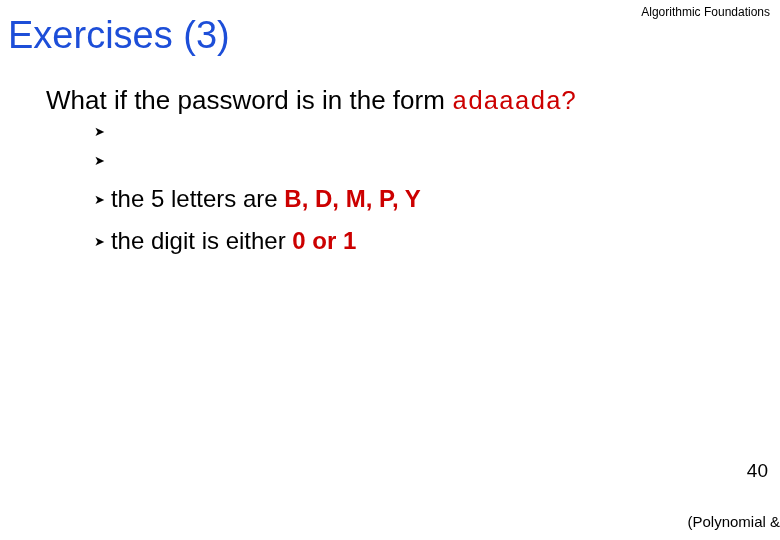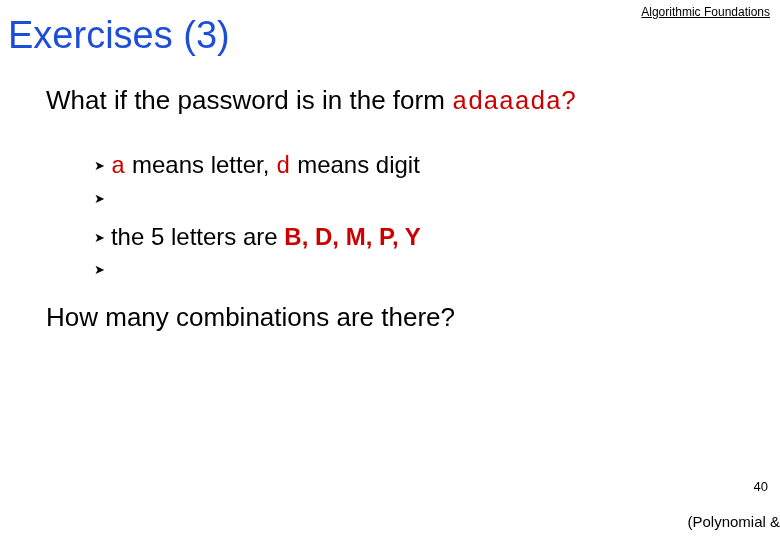--- a/index.html
+++ b/index.html
@@ -13,36 +13,35 @@
   }
   .header-right {
     position: absolute;
     top: 6px;
     right: 10px;
     text-align: right;
     font-size: 12px;
     line-height: 1.1;
     color: #000;
     font-family: "Comic Sans MS", cursive, sans-serif;
-    text-decoration: underline;
   }
   .title {
     font-family: Liberation Sans, sans-serif;
     font-size: 38px;
     color: #1d4ed8;
     margin: 14px 0 0 8px;
     font-weight: normal;
   }
   .content {
     margin: 28px 0 0 46px;
     color: #000;
   }
   .q1 {
     font-size: 26px;
-    margin-bottom: 34px;
+    margin-bottom: 10px;
   }
   .mono { font-family: "Courier New", monospace; color: #cc0000; }
   .red { color: #cc0000; }
   .bullets {
     margin-left: 48px;
     margin-bottom: 22px;
   }
   .bullet-row {
     display: flex;
     align-items: baseline;
@@ -57,22 +56,22 @@
     top: -3px;
   }
   .bold { font-weight: bold; }
   .q2 {
     font-size: 26px;
     margin-top: 6px;
   }
   .pagenum {
     position: absolute;
     right: 12px;
-    bottom: 46px;
-    font-size: 13px;
+    bottom: 58px;
+    font-size: 19px;
     font-family: "Comic Sans MS", cursive, sans-serif;
   }
   .footer {
     position: absolute;
     right: 0;
     bottom: 10px;
     font-size: 15px;
     font-family: "Comic Sans MS", cursive, sans-serif;
   }
 </style>
@@ -86,31 +85,30 @@
 <h1 class="title">Exercises (3)</h1>
 
 <div class="content">
   <div class="q1">
     <span>What if the password is in the form </span><span class="mono">adaaada</span><span class="red">?</span>
   </div>
 
   <div class="bullets" id="bullets">
       <div class="bullet-row">
         <span class="tri">➤</span>
-        <span><span class="mono">a</span><span> means letter, </span><span class="mono">d</span><span> means digit</span></span>
       </div>
       <div class="bullet-row">
         <span class="tri">➤</span>
       </div>
       <div class="bullet-row">
         <span class="tri">➤</span>
         <span><span>the 5 letters are </span><span class="red bold">B, D, M, P, Y</span></span>
       </div>
       <div class="bullet-row">
         <span class="tri">➤</span>
+        <span><span>the digit is either </span><span class="red bold">0 or 1</span></span>
       </div>
     </div>
 
-  <div class="q2">How many combinations are there?</div>
 </div>
 
 <div class="pagenum">40</div>
 <div class="footer">(Polynomial &amp;</div>
 
 </body></html>

